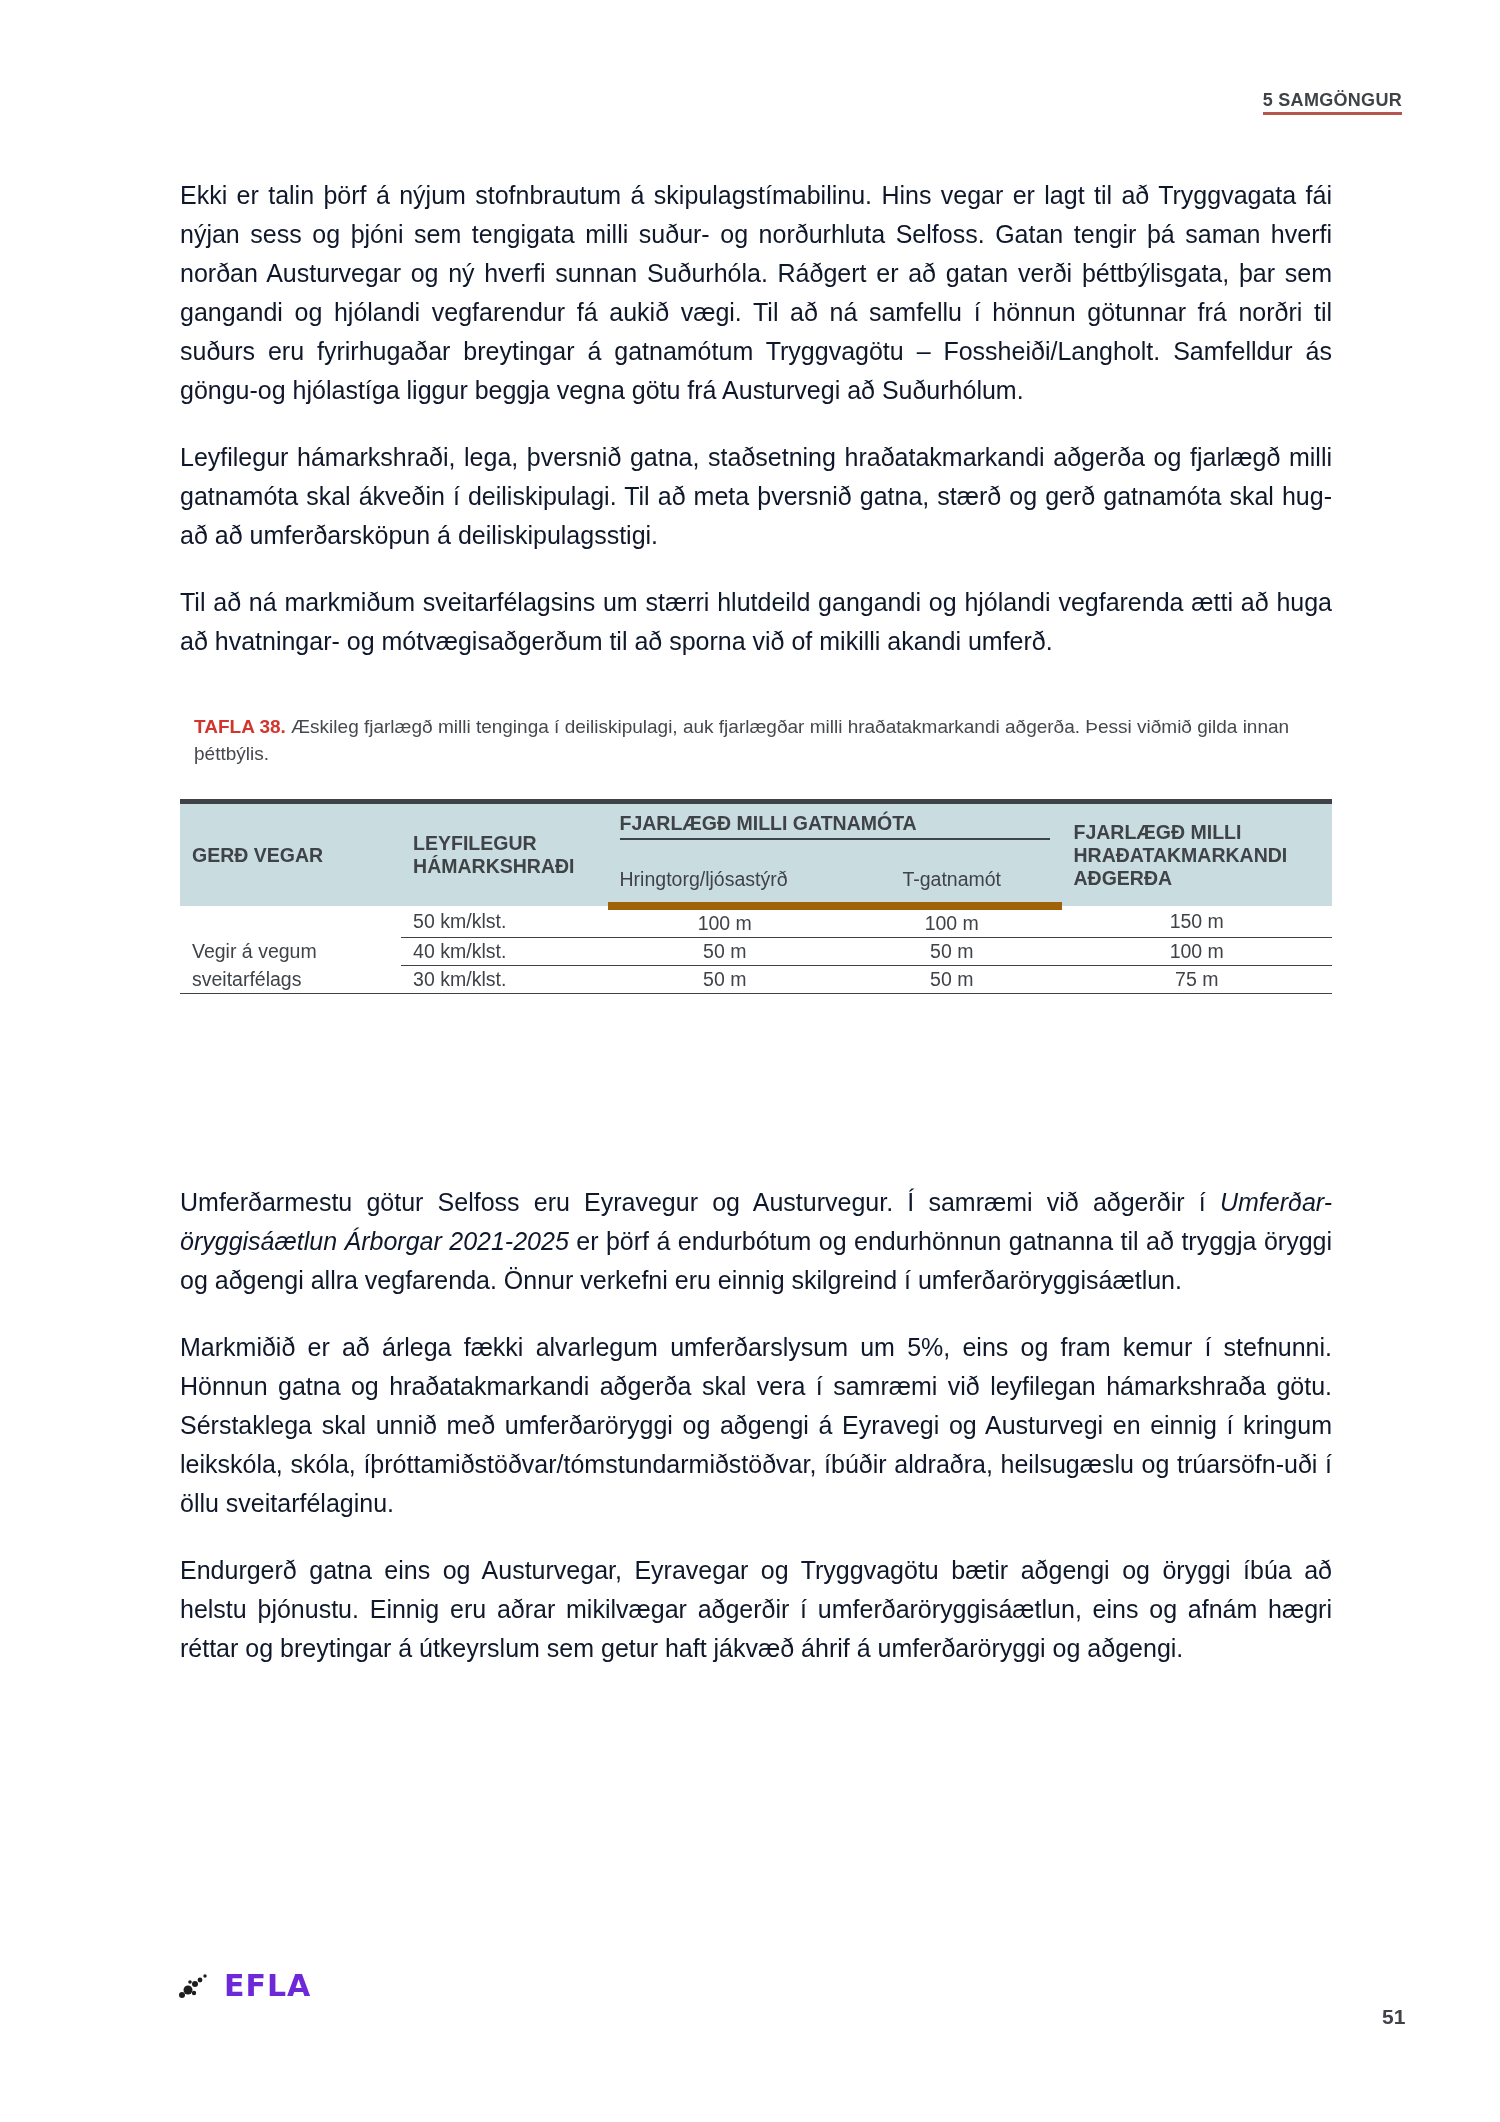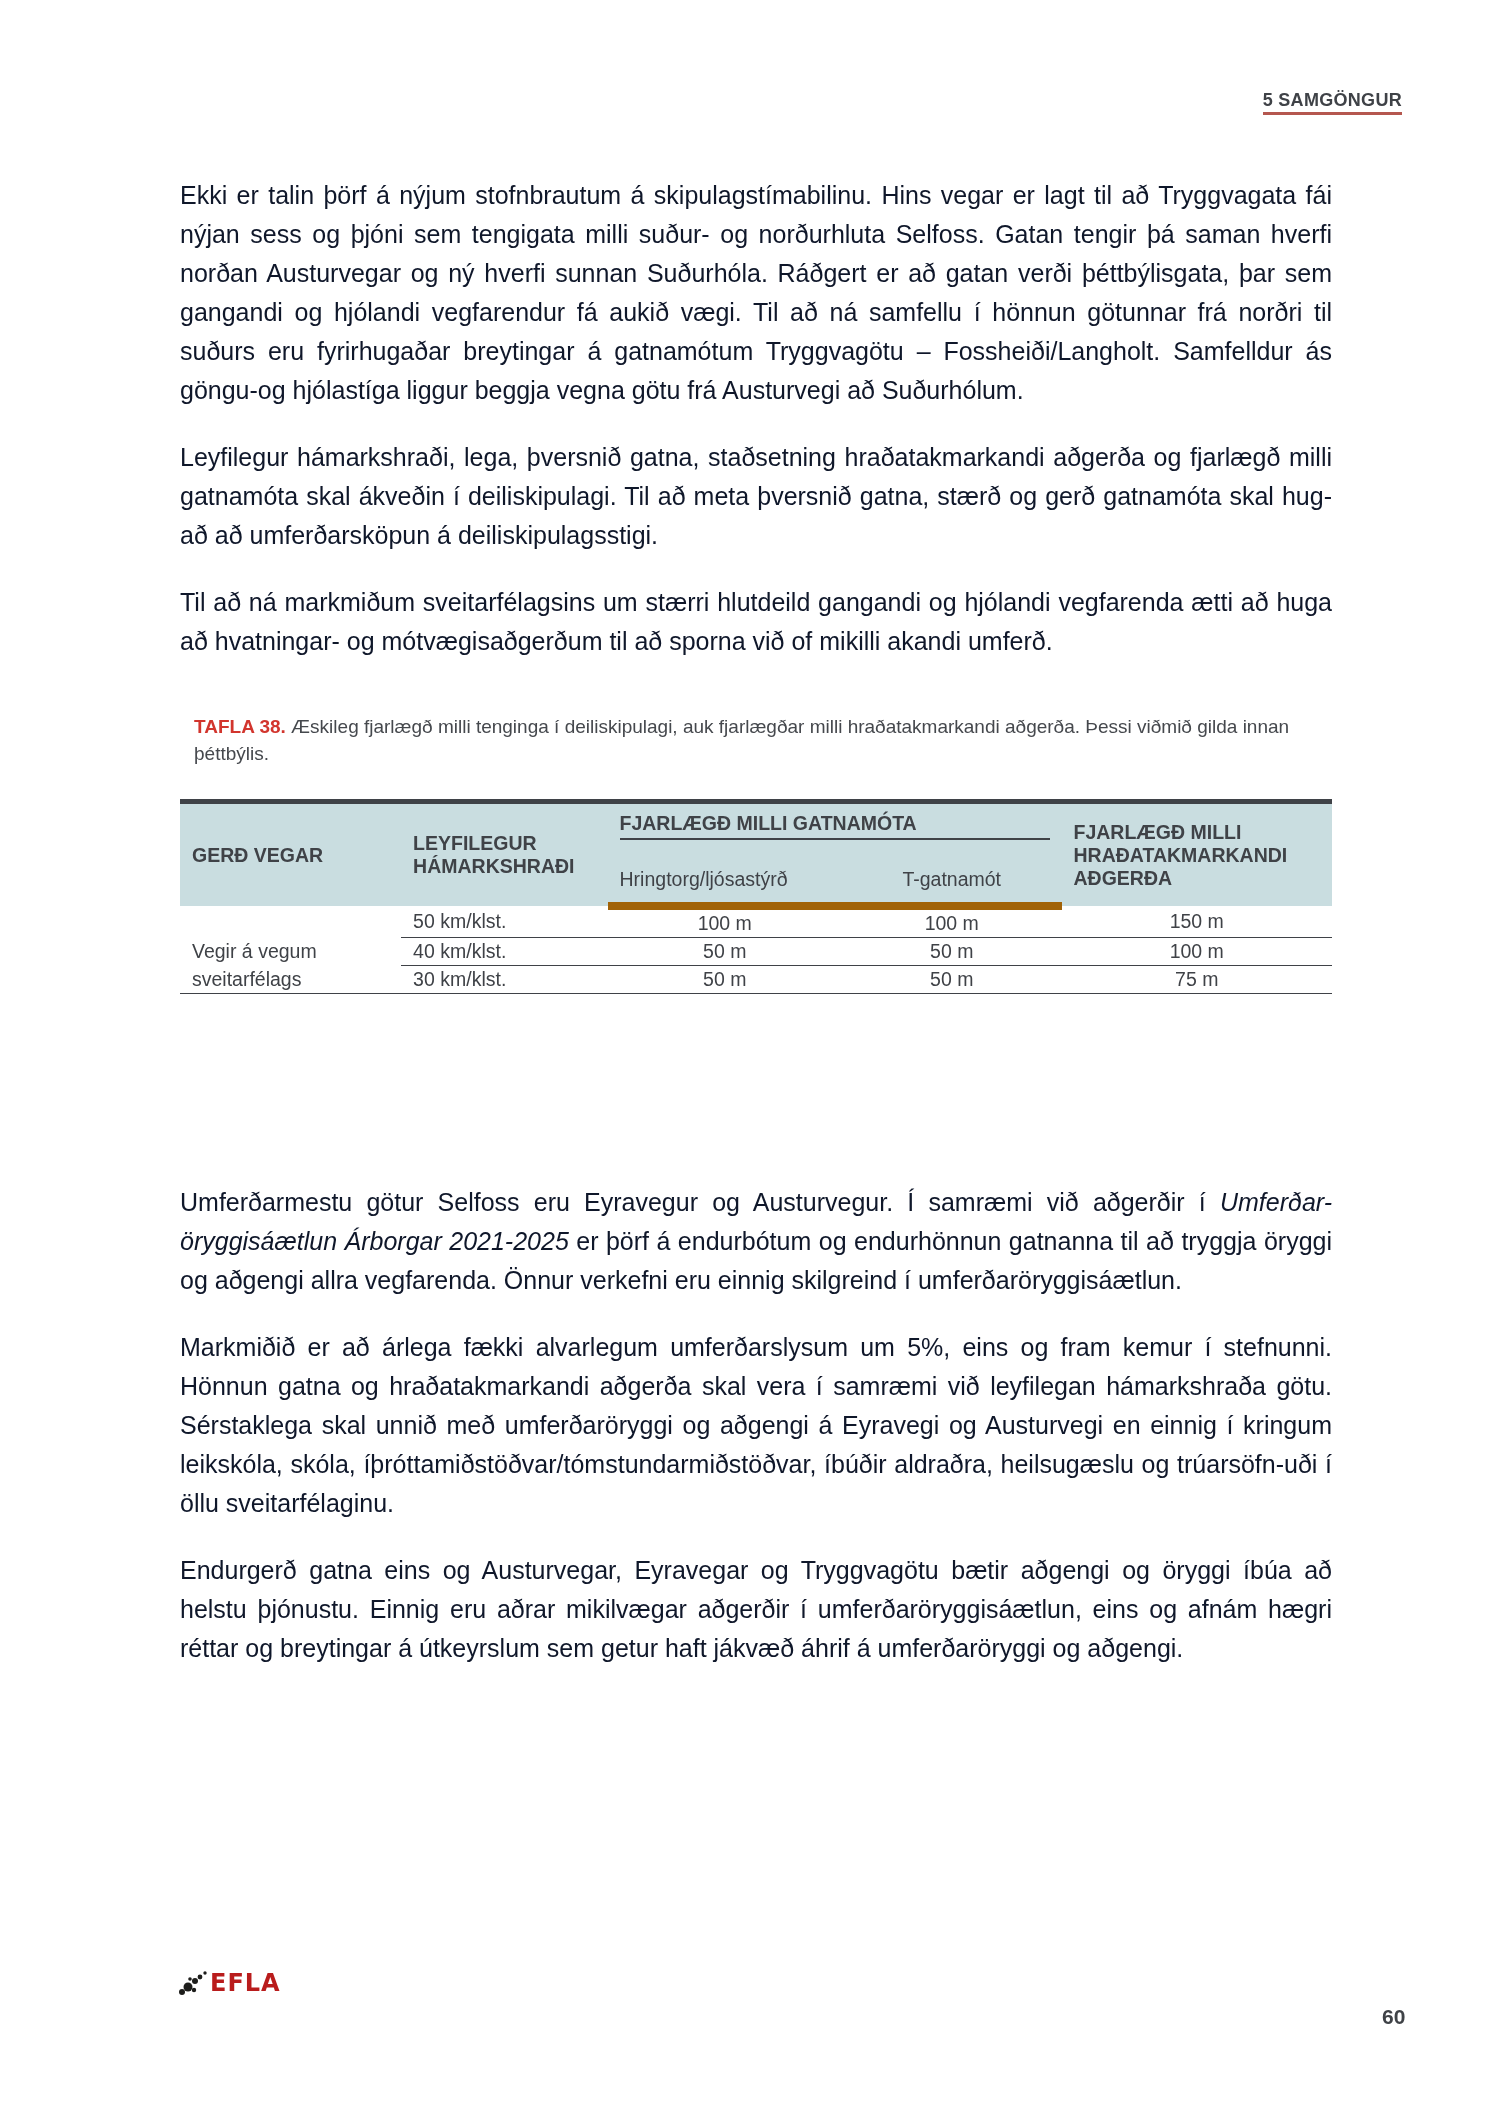--- a/index.html
+++ b/index.html
@@ -40,22 +40,22 @@
   }
   table.t38 tbody td { padding: 0 12px; height: 27px; line-height: 27px; }
   table.t38 tbody td.num { text-align: center; }
   table.t38 tbody tr td.bordered { border-bottom: 1.5px solid #3f4247; }
   table.t38 tbody tr.last td { border-bottom: 1.5px solid #3f4247; }
   .bottom-content { position: absolute; left: 180px; width: 1152px; top: 1183px; }
   .logo {
     position: absolute; left: 178px; top: 1968px; display: flex; align-items: center;
   }
   .logo-text {
-    font-family: "DejaVu Sans", sans-serif; font-size: 24px; font-weight: bold;
-    color: #b91c1c; letter-spacing: 1px; margin-left: 2px;
+    font-family: "DejaVu Sans", sans-serif; font-size: 30px; font-weight: bold;
+    color: #6d28d9; letter-spacing: 1px; margin-left: 16px;
   }
   .page-number {
     position: absolute; left: 1382px; top: 2005px; font-size: 21px; font-weight: bold; color: #3f4247;
   }
 </style>
 </head>
 <body>
 
 <div class="running-header">5  SAMGÖNGUR</div>
 
@@ -126,13 +126,13 @@
     <circle cx="10" cy="19" r="4.5" fill="#1d1d1b"></circle>
     <circle cx="17" cy="13" r="3" fill="#1d1d1b"></circle>
     <circle cx="16" cy="22" r="2.2" fill="#1d1d1b"></circle>
     <circle cx="22" cy="9" r="2.4" fill="#1d1d1b"></circle>
     <circle cx="27" cy="5" r="1.7" fill="#1d1d1b"></circle>
     <circle cx="12" cy="11" r="1.8" fill="#1d1d1b"></circle>
   </svg>
   <span class="logo-text">EFLA</span>
 </div>
 
-<div class="page-number">60</div>
+<div class="page-number">51</div>
 
 </body></html>

